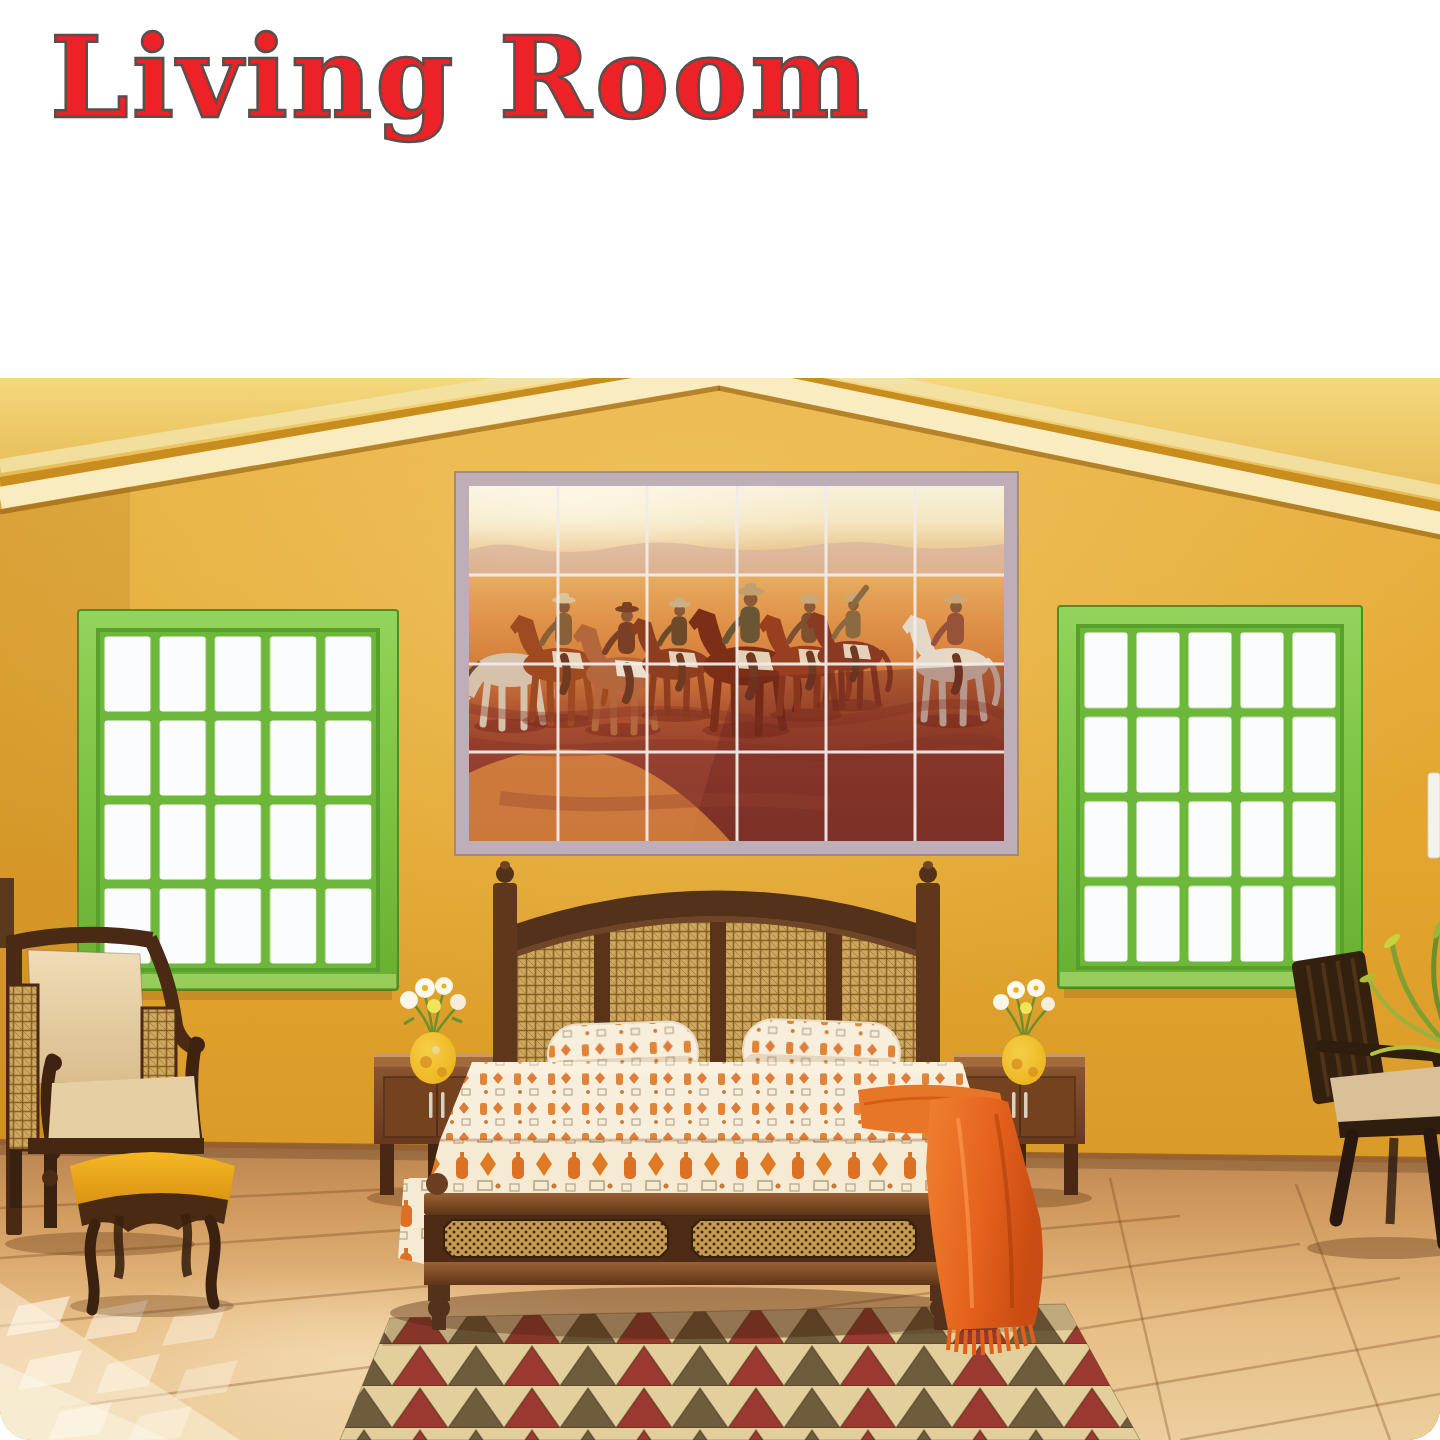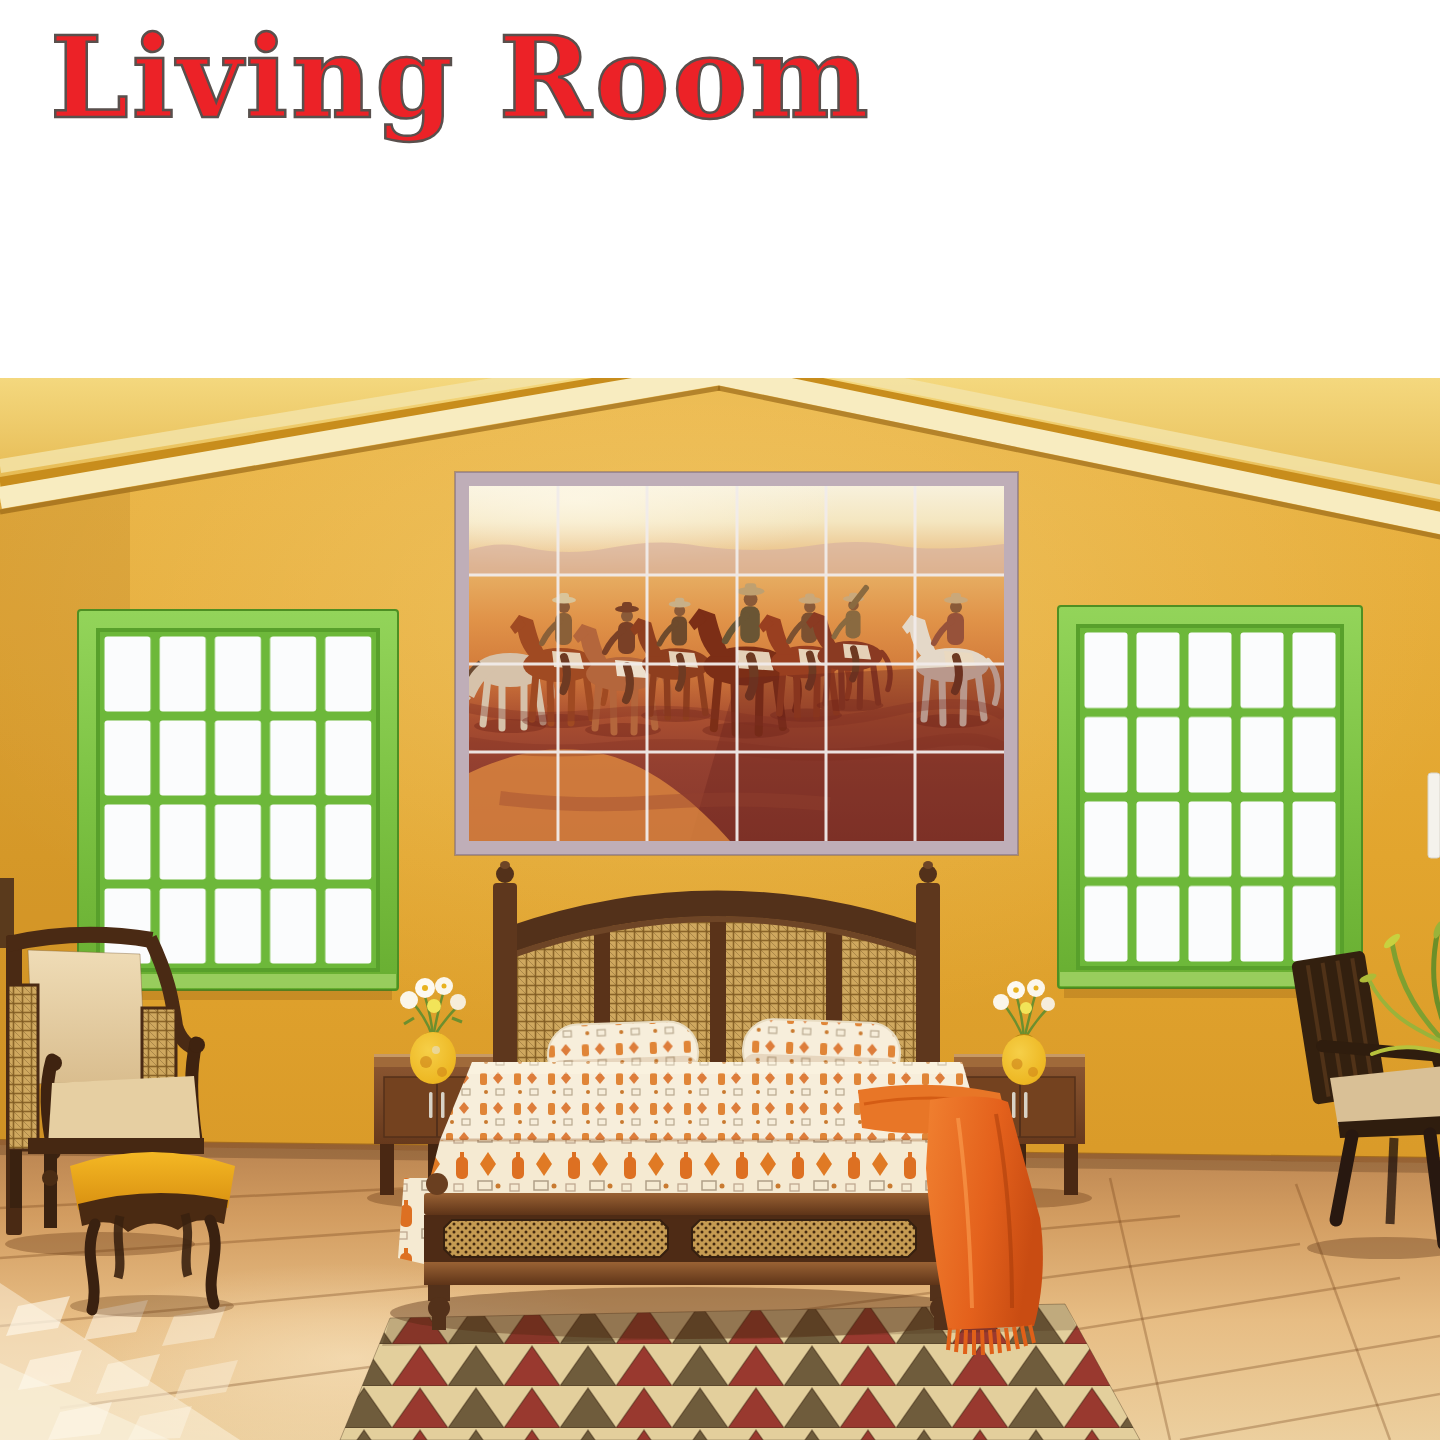--- a/index.html
+++ b/index.html
@@ -1,17 +1,17 @@
 <!DOCTYPE html>
 <html style="--header_bg: #ffffff; --header_red: #ec2227; --header_outline: #59504d; --wall_ochre: #e2a52e; --ceiling_cream: #f8ecc0; --window_green: #7cc243; --pane_white: #fbfcfd; --mural_frame_gray: #bfaeb8; --mural_sky_cream: #f8f1dc; --mural_prairie_orange: #d47e3c; --mural_grass_maroon: #87382c; --wood_dark: #53311a; --cane_tan: #c9a35c; --bedding_cream: #f6ecd8; --motif_orange: #dd7022; --throw_orange: #e4611c; --floor_tan: #dca96c; --rug_cream: #e3cf9c; --rug_brown: #6f5c3c; --rug_maroon: #99392f; --stool_yellow: #eaa71d; --vase_yellow: #edb722; --flower_white: #fbf6ea; --leaf_green: #7fa030;"><head>
 <meta charset="utf-8">
 <style>
   html,body{margin:0;padding:0;background:#ffffff;}
   .canvas{position:relative;width:1440px;height:1440px;overflow:hidden;background:var(--header_bg,#ffffff);
-          font-family:"DejaVu Serif","Liberation Serif",serif;}
+          font-family:"DejaVu Serif","Liberation Serif",serif;border-radius:32px;}
   .banner{position:absolute;left:0;top:0;width:1440px;height:378px;background:var(--header_bg,#ffffff);}
   .room-label{position:absolute;font-weight:bold;font-size:112px;line-height:1;letter-spacing:3px;
           color:var(--header_red,#ec2227);-webkit-text-stroke:2.5px var(--header_outline,#59504d);
           white-space:nowrap;}
   .l1{left:50px;top:22px;}
   .l2{left:282px;top:146px;}
   .l3{left:804px;top:268px;}
   .photo{position:absolute;left:0;top:378px;width:1440px;height:1062px;}
   .photo svg{display:block;}
 </style>

